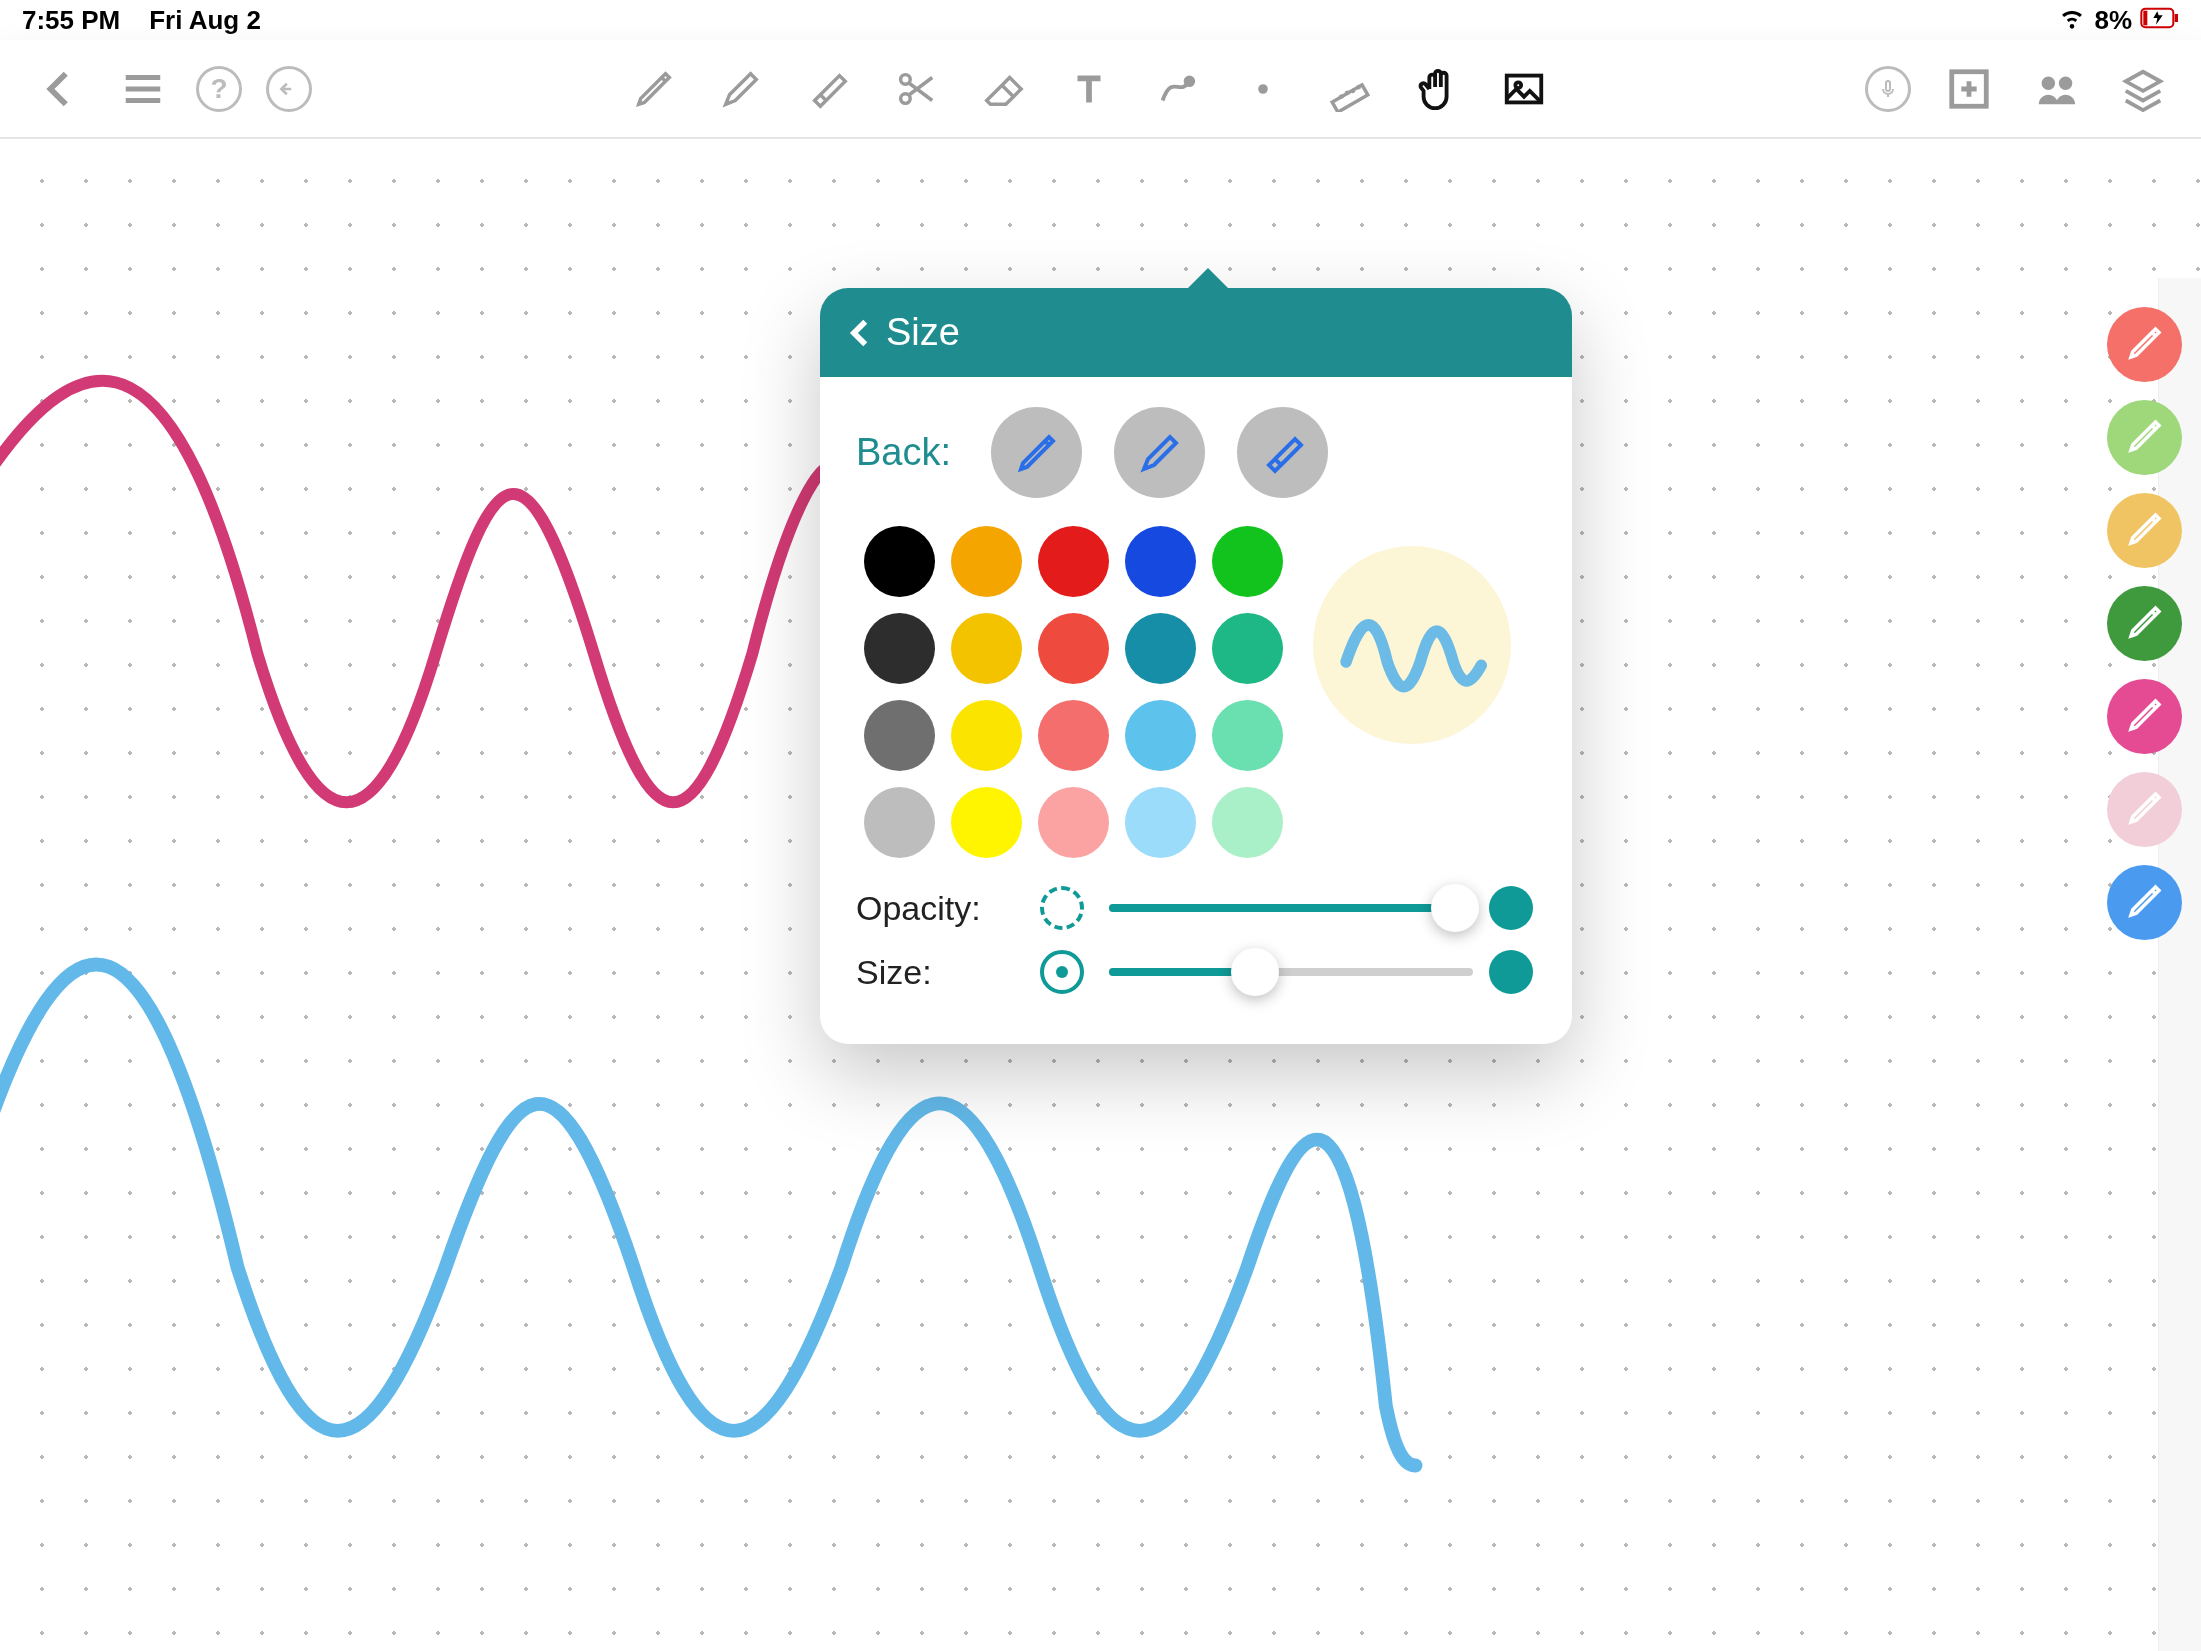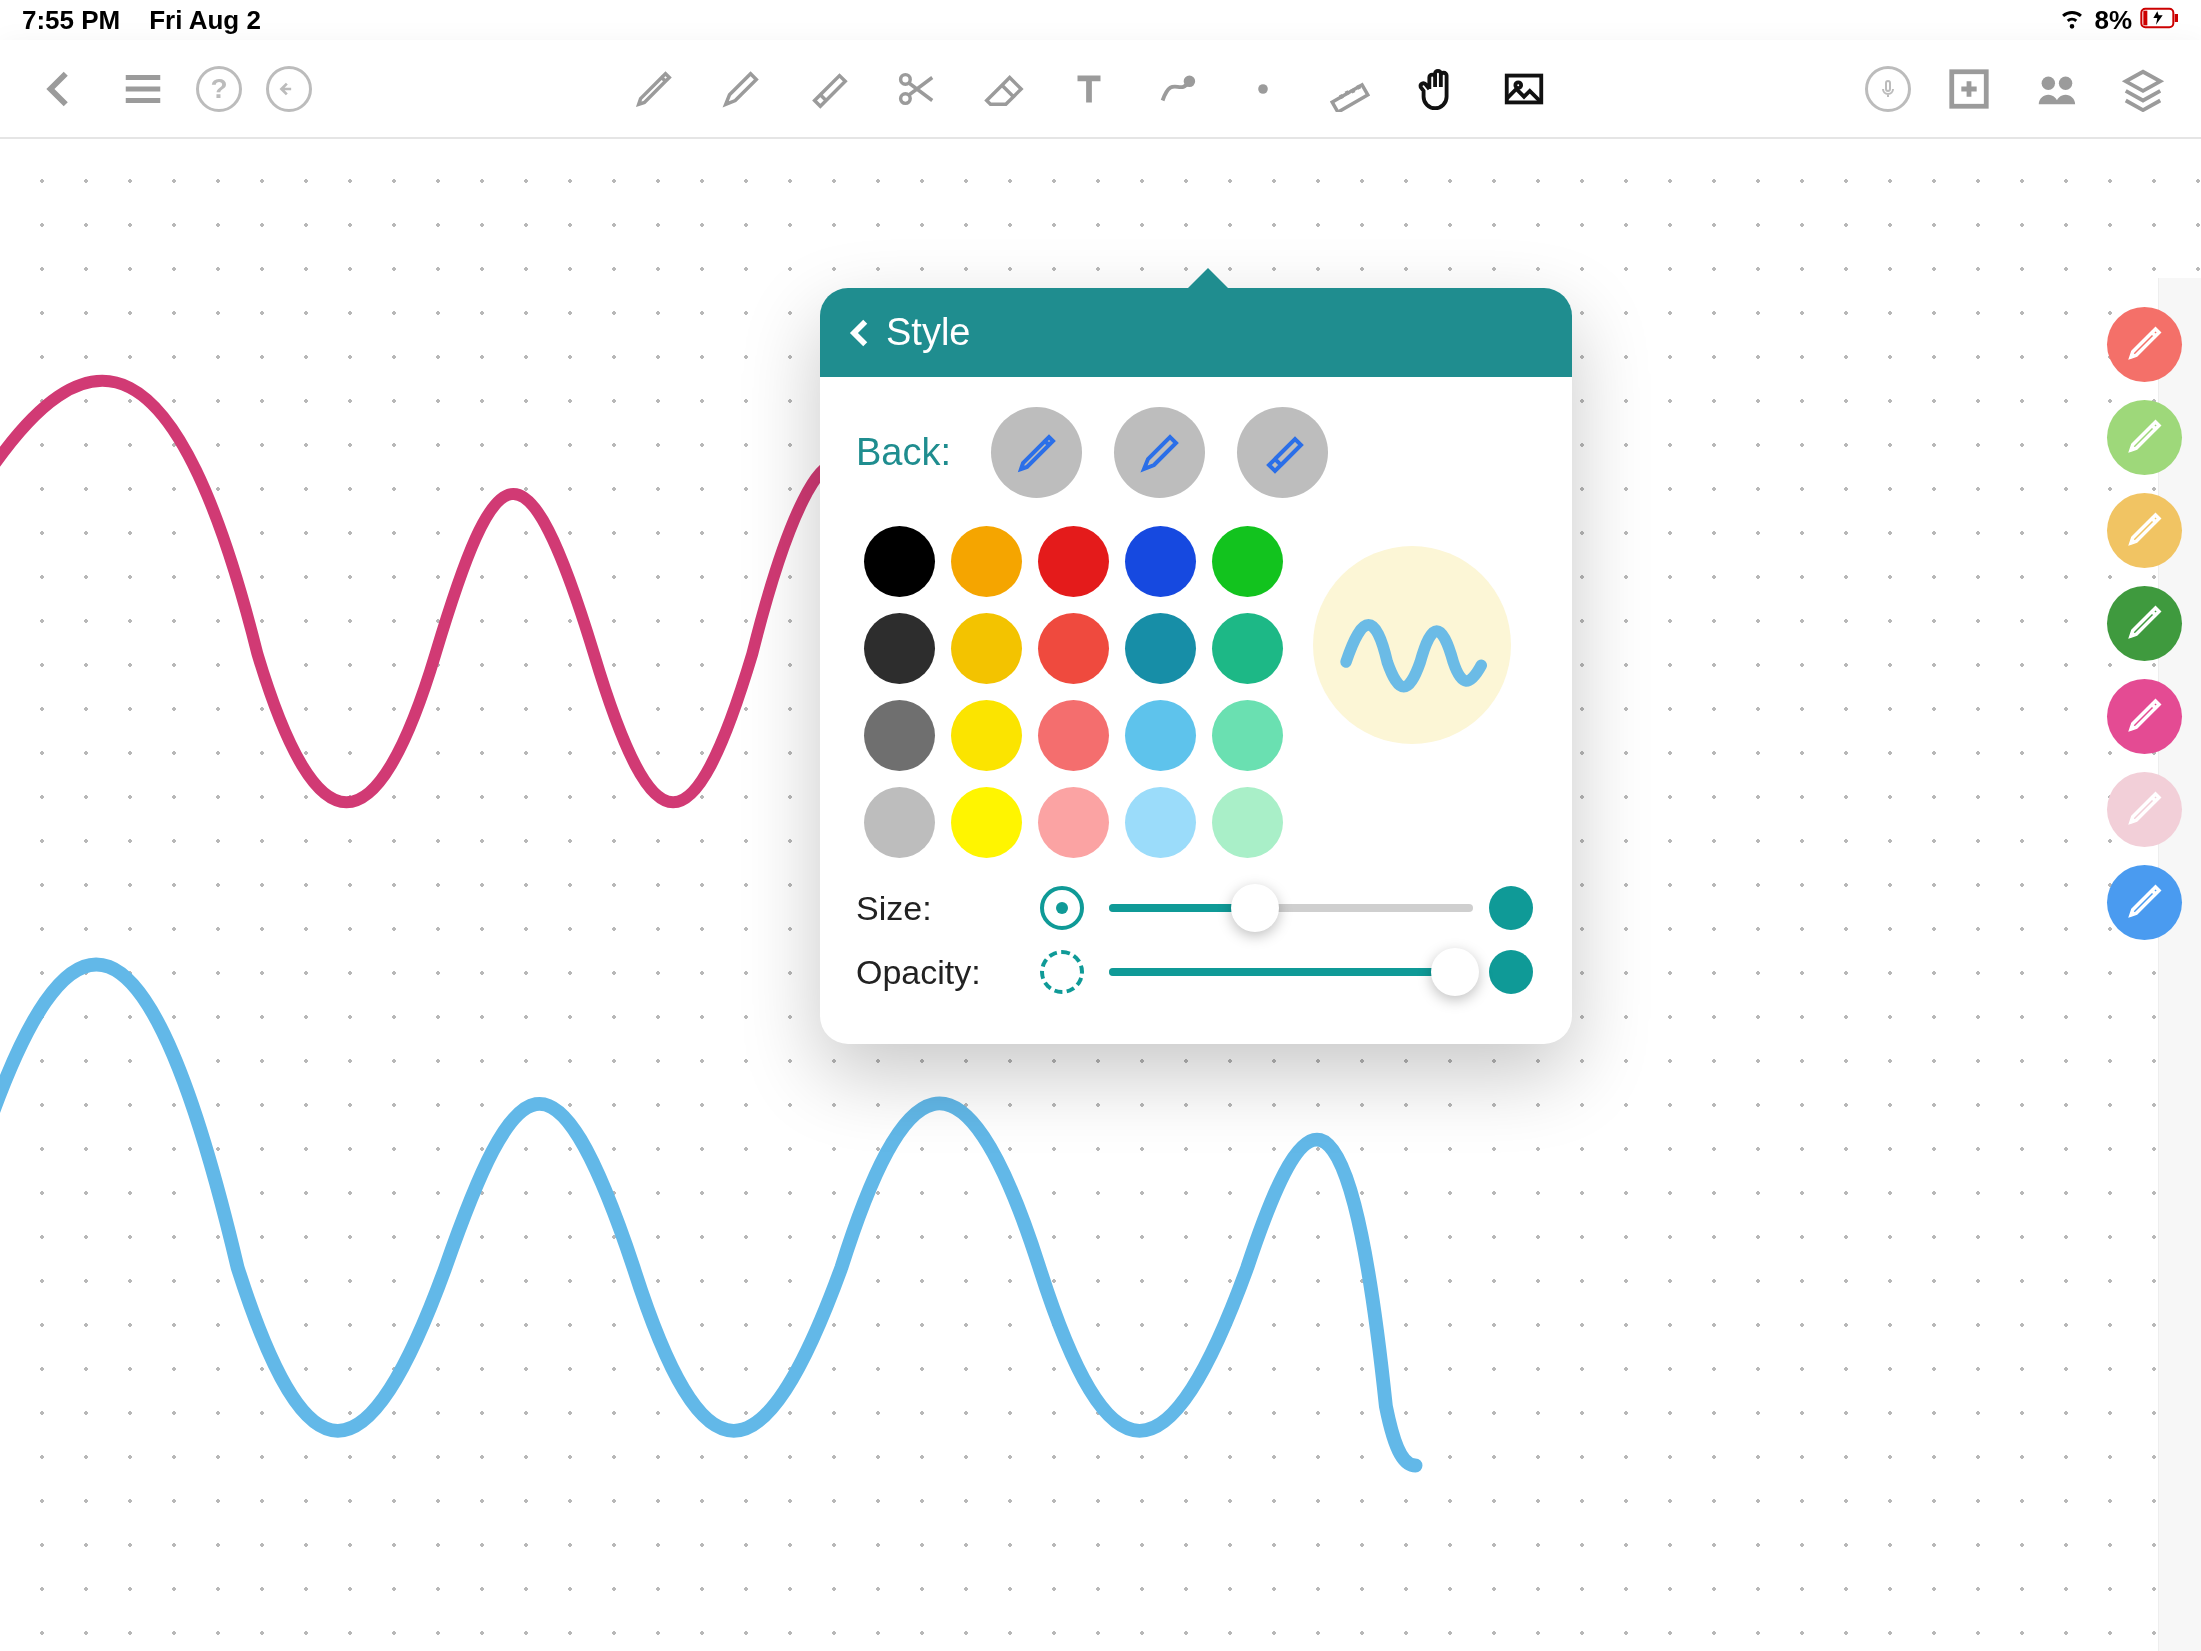--- a/index.html
+++ b/index.html
@@ -247,21 +247,21 @@
       </div>
     </div>
 
   <div class="popover-wrap">
     <div class="popover-arrow"></div>
     <div class="popover">
       <div class="pop-header">
         <svg viewBox="0 0 24 24" width="34" height="34" fill="none" stroke="currentColor" stroke-width="4">
             <path d="M15 4l-8 8 8 8"></path>
           </svg>
-        <span>Style</span>
+        <span>Size</span>
       </div>
       <div class="pop-body">
         <div class="style-row">
           <span class="style-label">Back:</span>
           <div class="style-btns">
             <div class="style-btn">
                 <svg viewBox="0 0 24 24" fill="none" stroke="currentColor" stroke-width="2">
                   <path d="M4 20l3-1 11-11-2-2L5 17l-1 3zM16 6l2 2 2-2-2-2-2 2z"></path>
                 </svg>
               </div>
@@ -303,37 +303,37 @@
             </div>
           <div class="preview">
             <svg viewBox="0 0 100 60" width="168" height="99">
                 <path d="M10 40 C 20 10, 28 10, 35 40 C 42 60, 48 60, 55 40 C 62 15, 68 15, 75 40 C 80 55, 85 55, 92 42" fill="none" stroke-width="7" stroke-linecap="round" stroke="#6bbbe6"></path>
               </svg>
           </div>
         </div>
 
         <div id="sliders">
             <div class="slider-row">
+              <span class="slider-label">Opacity:</span>
+              <div class="dot-min dashed"></div>
+              <div class="slider-track">
+                <div class="track-bg"></div>
+                <div class="track-fill" style="width:95%"></div>
+                <div class="thumb" style="left:95%"></div>
+              </div>
+              <div class="dot-max"></div>
+            </div>
+            <div class="slider-row">
               <span class="slider-label">Size:</span>
               <div class="dot-min solid-inner"></div>
               <div class="slider-track">
                 <div class="track-bg"></div>
                 <div class="track-fill" style="width:40%"></div>
                 <div class="thumb" style="left:40%"></div>
               </div>
               <div class="dot-max"></div>
             </div>
-            <div class="slider-row">
-              <span class="slider-label">Opacity:</span>
-              <div class="dot-min dashed"></div>
-              <div class="slider-track">
-                <div class="track-bg"></div>
-                <div class="track-fill" style="width:95%"></div>
-                <div class="thumb" style="left:95%"></div>
-              </div>
-              <div class="dot-max"></div>
-            </div>
           </div>
       </div>
     </div>
   </div>
 </div>
 
 
 </body></html>

